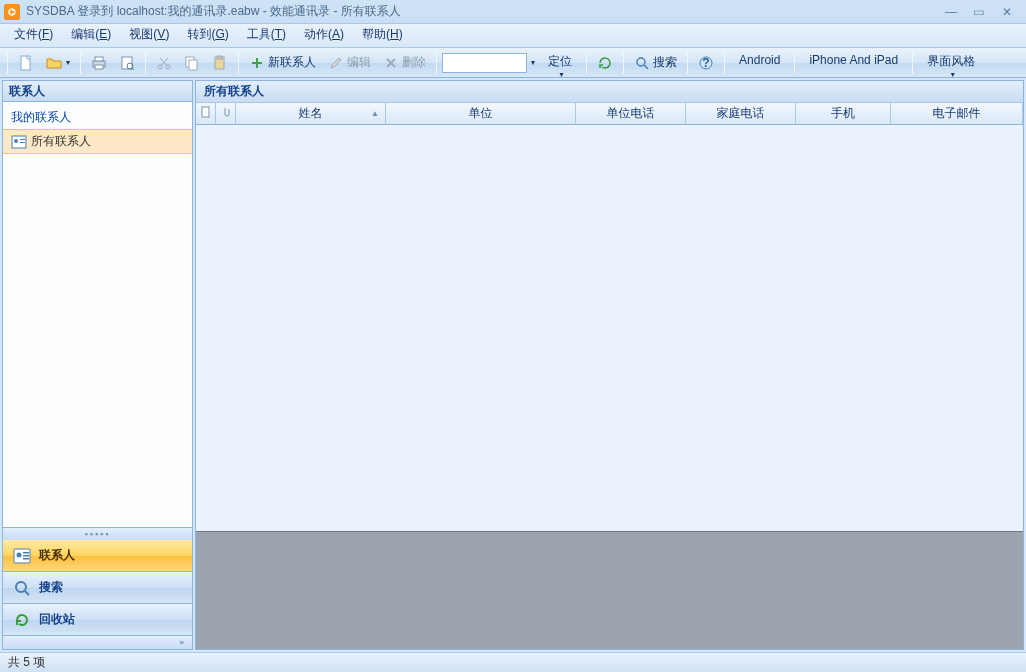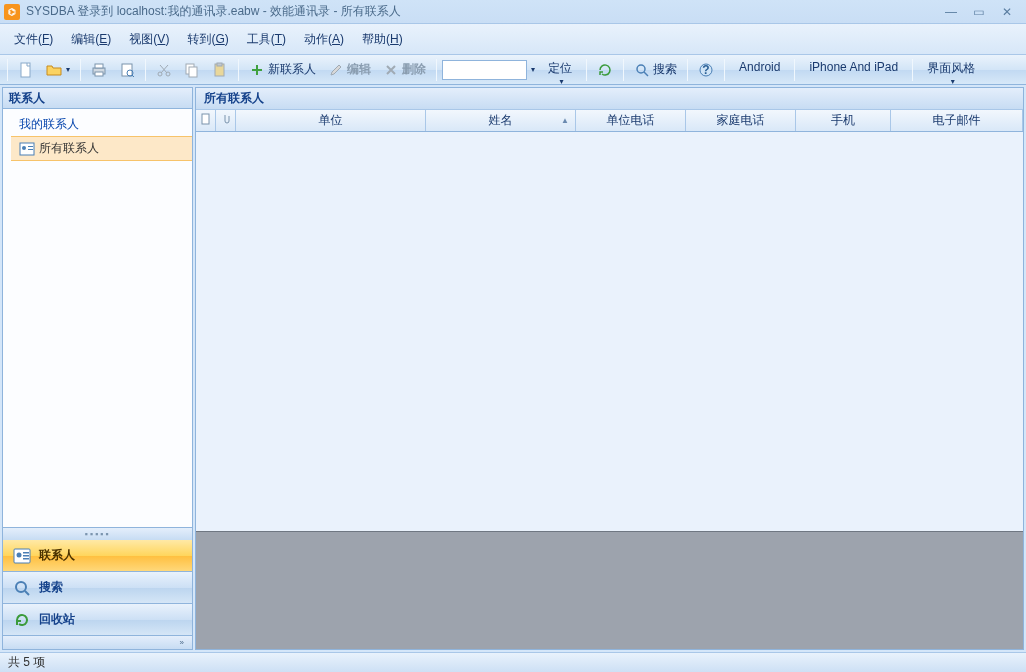--- a/index.html
+++ b/index.html
@@ -7,42 +7,42 @@
 body { background: #d4e6f9; display: flex; flex-direction: column; }
 
 
 .titlebar { height: 24px; background: linear-gradient(#cfe3f7, #c9def5); display: flex; align-items: center; padding: 0 4px; color: #4a6a8a; border-bottom: 1px solid #a9c7e8; }
 .titlebar .app-icon { width: 16px; height: 16px; background: #f7941d; border-radius: 2px; margin-right: 6px; display: inline-flex; align-items: center; justify-content: center; color: #fff; font-size: 9px; font-weight: bold; }
 .titlebar .title { flex: 1; }
 .win-btns { display: flex; gap: 10px; padding-right: 6px; }
 .win-btn { width: 18px; height: 14px; display: flex; align-items: center; justify-content: center; color: #5a7da0; cursor: default; }
 
 
-.menubar { height: 31px; background: linear-gradient(#e9f2fc, #d7e7f8); display: flex; align-items: center; padding: 0 6px; gap: 2px; border-bottom: 1px solid #a9c7e8; color: #1a3a6e; }
+.menubar { height: 24px; background: linear-gradient(#e9f2fc, #d7e7f8); display: flex; padding: 0 6px; gap: 2px; border-bottom: 1px solid #a9c7e8; color: #1a3a6e; }
 .menu-item { padding: 2px 8px; cursor: default; }
 .menu-item u { text-decoration: underline; }
 
 
 .toolbar { height: 30px; background: linear-gradient(#eaf3fc, #d3e5f7 50%, #c1d9f2 51%, #d7e8f8); border-bottom: 1px solid #8fb4dc; display: flex; align-items: center; padding: 0 4px; gap: 2px; }
 .tb-sep { width: 1px; height: 22px; background: #a9c7e8; margin: 0 3px; border-right: 1px solid #f0f7fd; }
 .tb-btn { height: 22px; padding: 0 4px; display: flex; align-items: center; gap: 3px; cursor: default; border: 1px solid transparent; border-radius: 2px; color: #1a3a6e; }
-.tb-btn.disabled { color: #8a9db0; font-weight: bold; }
+.tb-btn.disabled { color: #8a9db0; }
 .tb-btn .caret { font-size: 8px; color: #1a3a6e; margin-left: 1px; }
 .tb-icon { width: 16px; height: 16px; display: inline-flex; align-items: center; justify-content: center; }
 .tb-input { width: 85px; height: 20px; border: 1px solid #8fb4dc; background: #fff; }
 .tb-text-btn { height: 22px; padding: 0 8px; display: flex; align-items: center; border: 1px solid transparent; color: #1a3a6e; cursor: default; flex-direction: column; }
 
 
 .main { flex: 1; display: flex; background: #d4e6f9; padding: 2px; gap: 2px; min-height: 0; }
 
 
 .sidebar { width: 191px; display: flex; flex-direction: column; }
 .side-panel-header { height: 22px; background: linear-gradient(#e4eefb, #c7dcf3); border: 1px solid #8fb4dc; color: #15428b; font-weight: bold; padding: 0 6px; display: flex; align-items: center; }
 .side-tree { flex: 1; background: #fcfdff; border: 1px solid #8fb4dc; border-top: none; padding: 4px 0; overflow: auto; }
-.tree-item { padding: 3px 8px; color: #15428b; cursor: default; display: flex; align-items: center; gap: 4px; margin-left: 8px; }
+.tree-item { padding: 3px 8px; color: #15428b; cursor: default; display: flex; align-items: center; gap: 4px; }
 .tree-item.link { color: #0645ad; }
 .tree-item.sel { background: #fde8c8; border-top: 1px solid #f7c36a; border-bottom: 1px solid #f7c36a; color: #333; }
 .tree-item .ticon { width: 16px; height: 14px; display: inline-flex; align-items: center; justify-content: center; font-size: 10px; }
 .side-dots { text-align: center; color: #7a94ae; font-size: 9px; letter-spacing: 2px; padding: 1px 0; background: linear-gradient(#e4eefb, #c7dcf3); border-left: 1px solid #8fb4dc; border-right: 1px solid #8fb4dc; }
 
 .nav-btn { height: 32px; border: 1px solid #8fb4dc; border-top: none; display: flex; align-items: center; padding: 0 10px; gap: 8px; cursor: default; color: #15428b; font-weight: bold; }
 .nav-btn.active { background: linear-gradient(#ffe9a6, #ffd65e 50%, #ffbf3f 51%, #ffd87a); color: #4a3200; }
 .nav-btn.inactive { background: linear-gradient(#e9f2fc, #cde0f5 50%, #bcd5ef 51%, #d5e6f7); }
 .nav-icon { width: 18px; height: 18px; display: inline-flex; align-items: center; justify-content: center; }
 .nav-collapse { height: 14px; border: 1px solid #8fb4dc; border-top: none; background: linear-gradient(#e4eefb, #c7dcf3); display: flex; align-items: center; justify-content: flex-end; padding-right: 8px; color: #4a6a8a; font-size: 8px; }
@@ -284,26 +284,26 @@
       <div class="gh-cell" style="width:20px">
           <span><svg width="12" height="12" viewBox="0 0 12 12">
               <rect x="2" y="1" width="7" height="10" fill="#fff" stroke="#7a93ac"></rect>
             </svg></span>
         </div>
       <div class="gh-cell" style="width:20px">
           <span><svg width="12" height="12" viewBox="0 0 12 12">
               <path d="M5 2v6a2 2 0 0 0 4 0V3" fill="none" stroke="#7a93ac"></path>
             </svg></span>
         </div>
+      <div class="gh-cell sort" style="width:150px">
+          <span>姓名</span>
+        </div>
       <div class="gh-cell" style="width:190px">
           <span>单位</span>
         </div>
-      <div class="gh-cell sort" style="width:150px">
-          <span>姓名</span>
-        </div>
       <div class="gh-cell" style="width:110px">
           <span>单位电话</span>
         </div>
       <div class="gh-cell" style="width:110px">
           <span>家庭电话</span>
         </div>
       <div class="gh-cell" style="width:95px">
           <span>手机</span>
         </div>
       <div class="gh-cell" style="flex:1">

